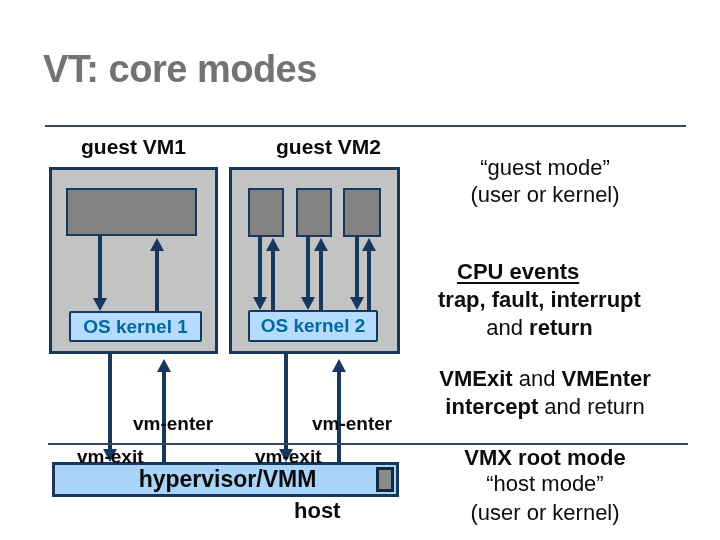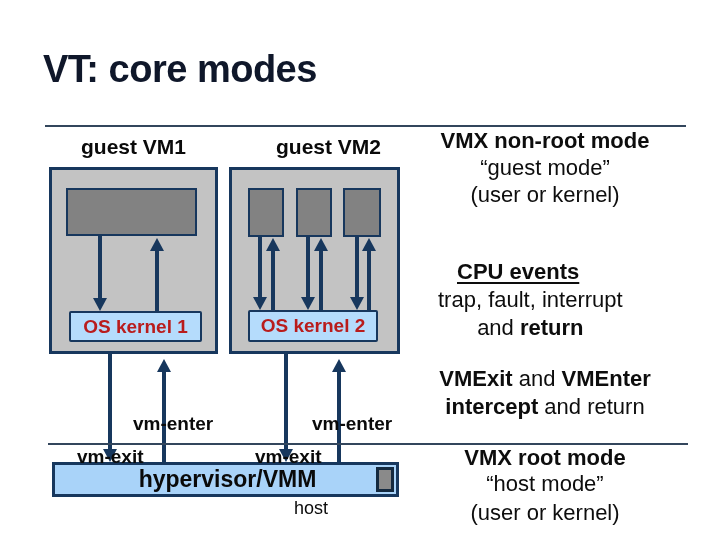--- a/index.html
+++ b/index.html
@@ -3,57 +3,57 @@
 <meta charset="utf-8">
 <style>
   html,body{margin:0;padding:0;background:#ffffff;}
   .slide{
     position:relative; width:720px; height:540px; background:#ffffff;
     font-family:"Liberation Sans","DejaVu Sans",sans-serif; overflow:hidden;
     color:#0a0a0a;
   }
   .abs{position:absolute;}
   .title{
-    left:43px; top:48px; font-size:38px; font-weight:bold; color:#0f172a;
+    left:43px; top:48px; font-size:38px; font-weight:bold; color:#737373;
     letter-spacing:-0.5px; white-space:nowrap;
   }
   .hr{height:2px; background:#33465c;}
   .hr-top{left:45px; top:125px; width:641px;}
   .hr-mid{left:48px; top:443px; width:640px;}
 
   .vm-label{font-size:21px; font-weight:bold; text-align:center; white-space:nowrap;}
   .vmbox{background:#c3c3c3; border:3px solid #17375d; box-sizing:border-box;}
   .proc{background:#828282; border:2px solid #17375d; box-sizing:border-box;}
   .kernel{
     background:#b5dcfc; border:2px solid #17375d; box-sizing:border-box;
-    font-size:19px; font-weight:bold; text-align:center; color:#b91c1c;
+    font-size:19px; font-weight:bold; text-align:center; color:#0369a1;
     display:flex; align-items:center; justify-content:center; border-radius:2px;
   }
 
   .arrow{display:flex; flex-direction:column; align-items:center; width:14px;}
   .arrow .shaft{width:4px; flex:1; background:#17375d;}
   .arrow .tip{width:0; height:0; border-left:7px solid transparent; border-right:7px solid transparent;}
   .arrow.down .tip{border-top:13px solid #17375d;}
   .arrow.up .tip{border-bottom:13px solid #17375d;}
 
   .flow-label{font-size:19px; font-weight:bold; white-space:nowrap; z-index:5;margin-top:36px;}
 
   .hyp{
     background:#a9d3f9; border:3px solid #17375d; box-sizing:border-box;
     display:flex; align-items:center; justify-content:center;
     font-size:23px; font-weight:bold; padding-left:4px;
   }
   .hyp-square{background:#8a8a8a; border:3px solid #14293f; box-sizing:border-box; z-index:6;}
-  .host-label{font-size:18px; font-weight:normal; white-space:nowrap;}
+  .host-label{font-size:22px; font-weight:bold; white-space:nowrap;}
 
   .rc-line{left:400px; width:290px; text-align:center; font-size:22px; line-height:26px; white-space:nowrap; color:#0d0d0d;}
   .rc-line b{font-weight:bold;}
   .cpu-block{left:438px; top:258px; font-size:22px; line-height:28px; color:#0d0d0d;}
   .cpu-heading{font-weight:bold; text-decoration:underline; text-decoration-thickness:2px; text-underline-offset:3px; white-space:nowrap;margin-left:19px;}
-  .cpu-line2{font-weight:normal; white-space:nowrap;}
+  .cpu-line2{font-weight:bold; white-space:nowrap;}
   .cpu-line3{text-align:center; white-space:nowrap;}
 </style>
 </head>
 <body>
 
 <div class="slide">
 
   <div class="abs title">VT: core modes</div>
   <div class="abs hr hr-top"></div>
 
@@ -131,21 +131,20 @@
   <div class="abs flow-label" style="left:255px; top:410px;">vm-exit</div>
 
   <div class="abs hr hr-mid"></div>
 
   <div class="abs hyp" style="left:52px; top:462px; width:347px; height:35px;">
     <span>hypervisor/VMM</span>
   </div>
   <div class="abs hyp-square" style="left:376px; top:467px; width:18px; height:25px;"></div>
   <div class="abs host-label" style="left:294px; top:498px;">host</div>
 
-  <div class="abs rc-line" style="top:128px; font-weight:bold;">VMX non-root mode</div>
   <div class="abs rc-line" style="top:155px;">“guest mode”</div>
   <div class="abs rc-line" style="top:182px;">(user or kernel)</div>
 
   <div class="abs cpu-block">
     <div class="cpu-heading">CPU events</div>
     <div class="cpu-line2">trap, fault, interrupt</div>
     <div class="cpu-line3"><span>and </span><b>return</b></div>
   </div>
 
   <div class="abs rc-line" style="top:366px;"><b>VMExit</b><span> and </span><b>VMEnter</b></div>

